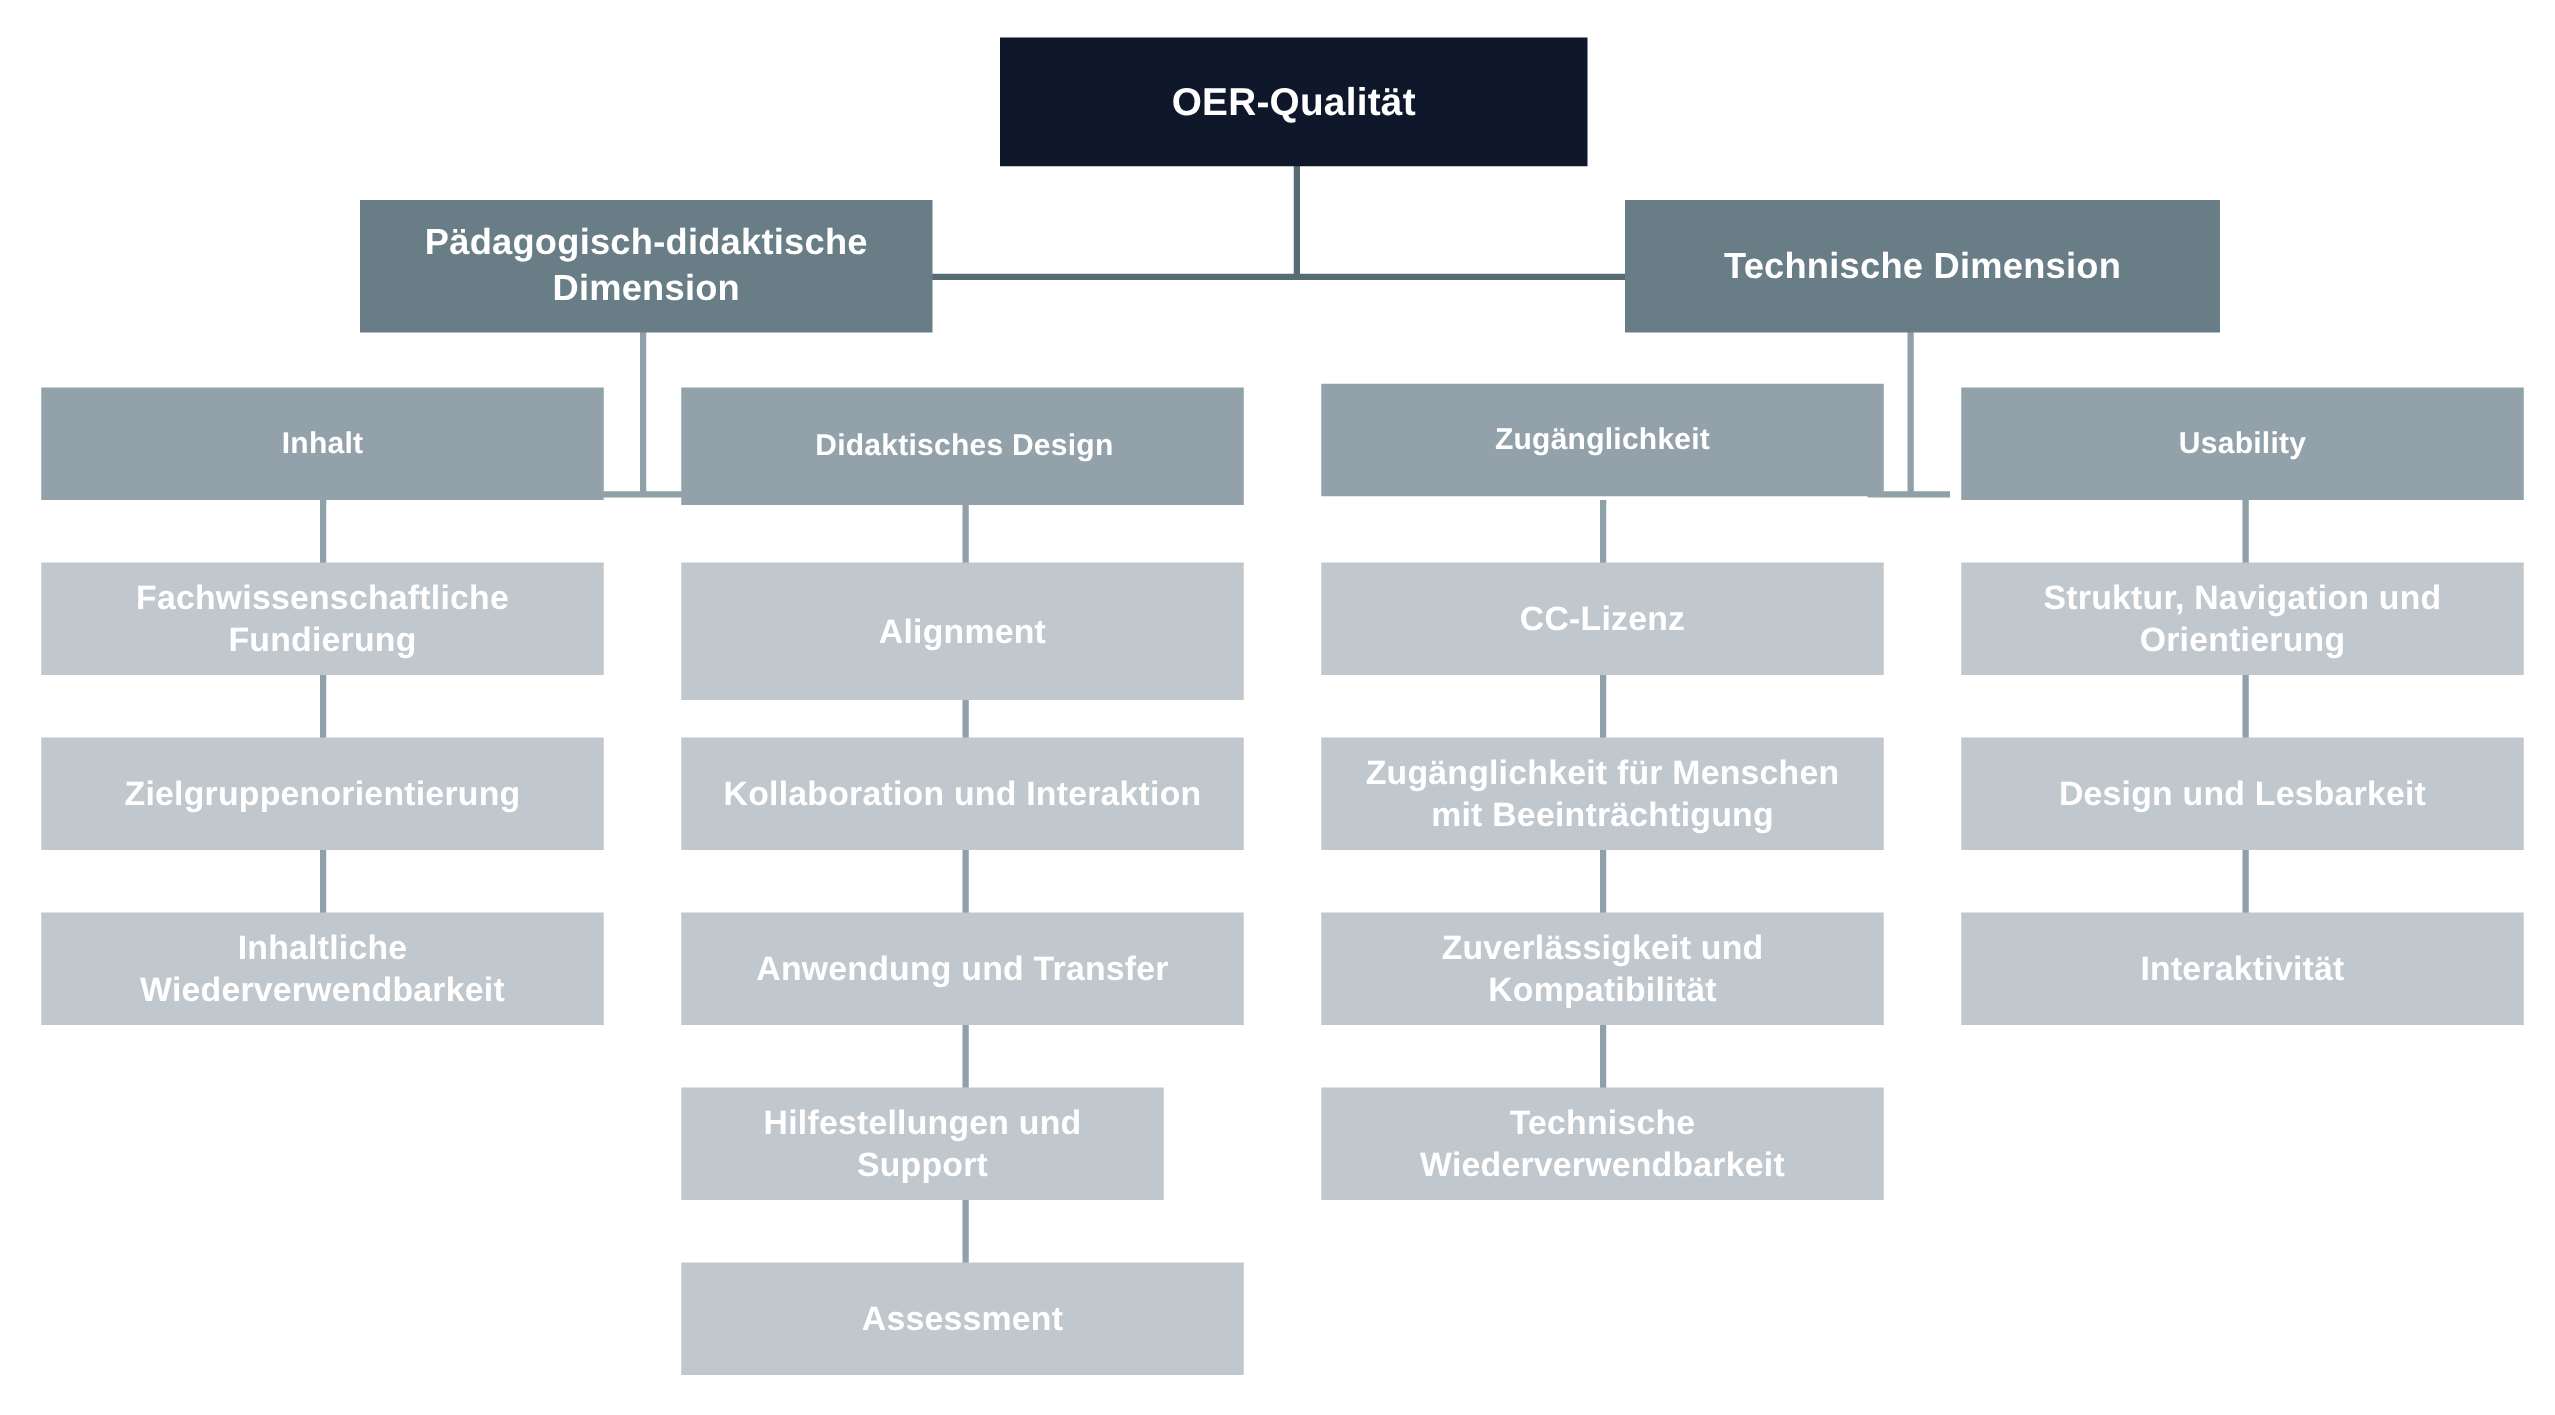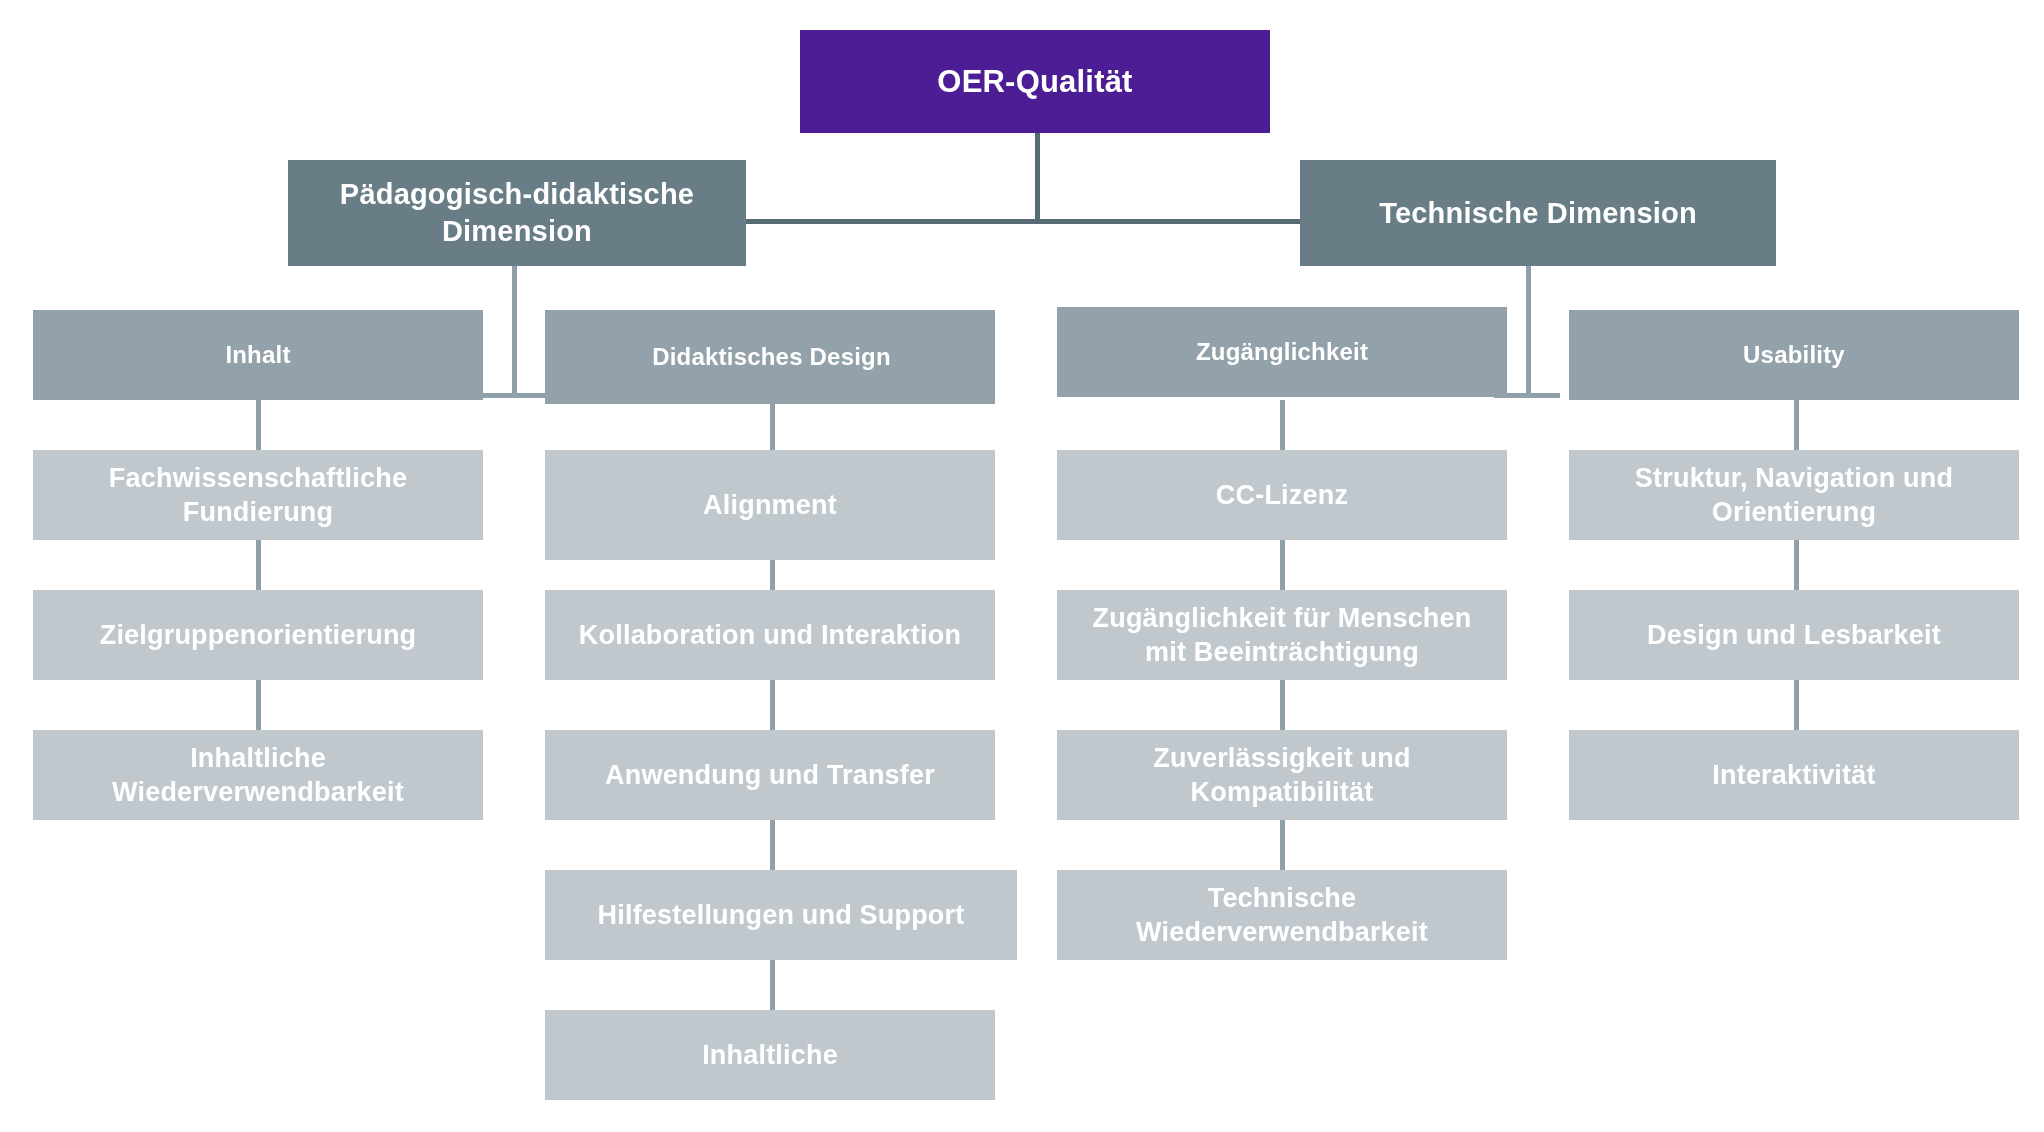--- a/index.html
+++ b/index.html
@@ -18,21 +18,21 @@
     align-items:center;
     justify-content:center;
     text-align:center;
     color:#ffffff;
     font-weight:bold;
     box-sizing:border-box;
     padding:6px 14px;
     line-height:1.26;
     z-index:3;
   }
-  .lvl1{ background:#4c1d95; font-size:31px; letter-spacing:.2px;}
+  .lvl1{ background:#0f172a; font-size:31px; letter-spacing:.2px;}
   .lvl2{ background:#687d85; font-size:29px; letter-spacing:.2px;}
   .lvl3{ background:#93a2aa; font-size:24px; letter-spacing:.2px;}
   .lvl4{ background:#c0c8ce; font-size:27px; letter-spacing:.2px;}
 
   .conn{
     position:absolute;
     background:#8fa0a8;
     z-index:1;
   }
   .conn.dark{ background:#566b74; }
@@ -104,25 +104,25 @@
 
   <div class="node lvl4" style="left:545px; top:450px; width:450px; height:110px;">
     <span>Alignment</span>
   </div>
   <div class="node lvl4" style="left:545px; top:590px; width:450px; height:90px;">
     <span>Kollaboration und Interaktion</span>
   </div>
   <div class="node lvl4" style="left:545px; top:730px; width:450px; height:90px;">
     <span>Anwendung und Transfer</span>
   </div>
-  <div class="node lvl4" style="left:545px; top:870px; width:472px; height:90px;">
+  <div class="node lvl4" style="left:545px; top:870px; width:386px; height:90px;">
     <span>Hilfestellungen und Support</span>
   </div>
   <div class="node lvl4" style="left:545px; top:1010px; width:450px; height:90px;">
-    <span>Inhaltliche</span>
+    <span>Assessment</span>
   </div>
 
   <div class="node lvl4" style="left:1057px; top:450px; width:450px; height:90px;">
     <span>CC-Lizenz</span>
   </div>
   <div class="node lvl4" style="left:1057px; top:590px; width:450px; height:90px;">
     <span>Zugänglichkeit für Menschen mit Beeinträchtigung</span>
   </div>
   <div class="node lvl4" style="left:1057px; top:730px; width:450px; height:90px;">
     <span>Zuverlässigkeit und Kompatibilität</span>

